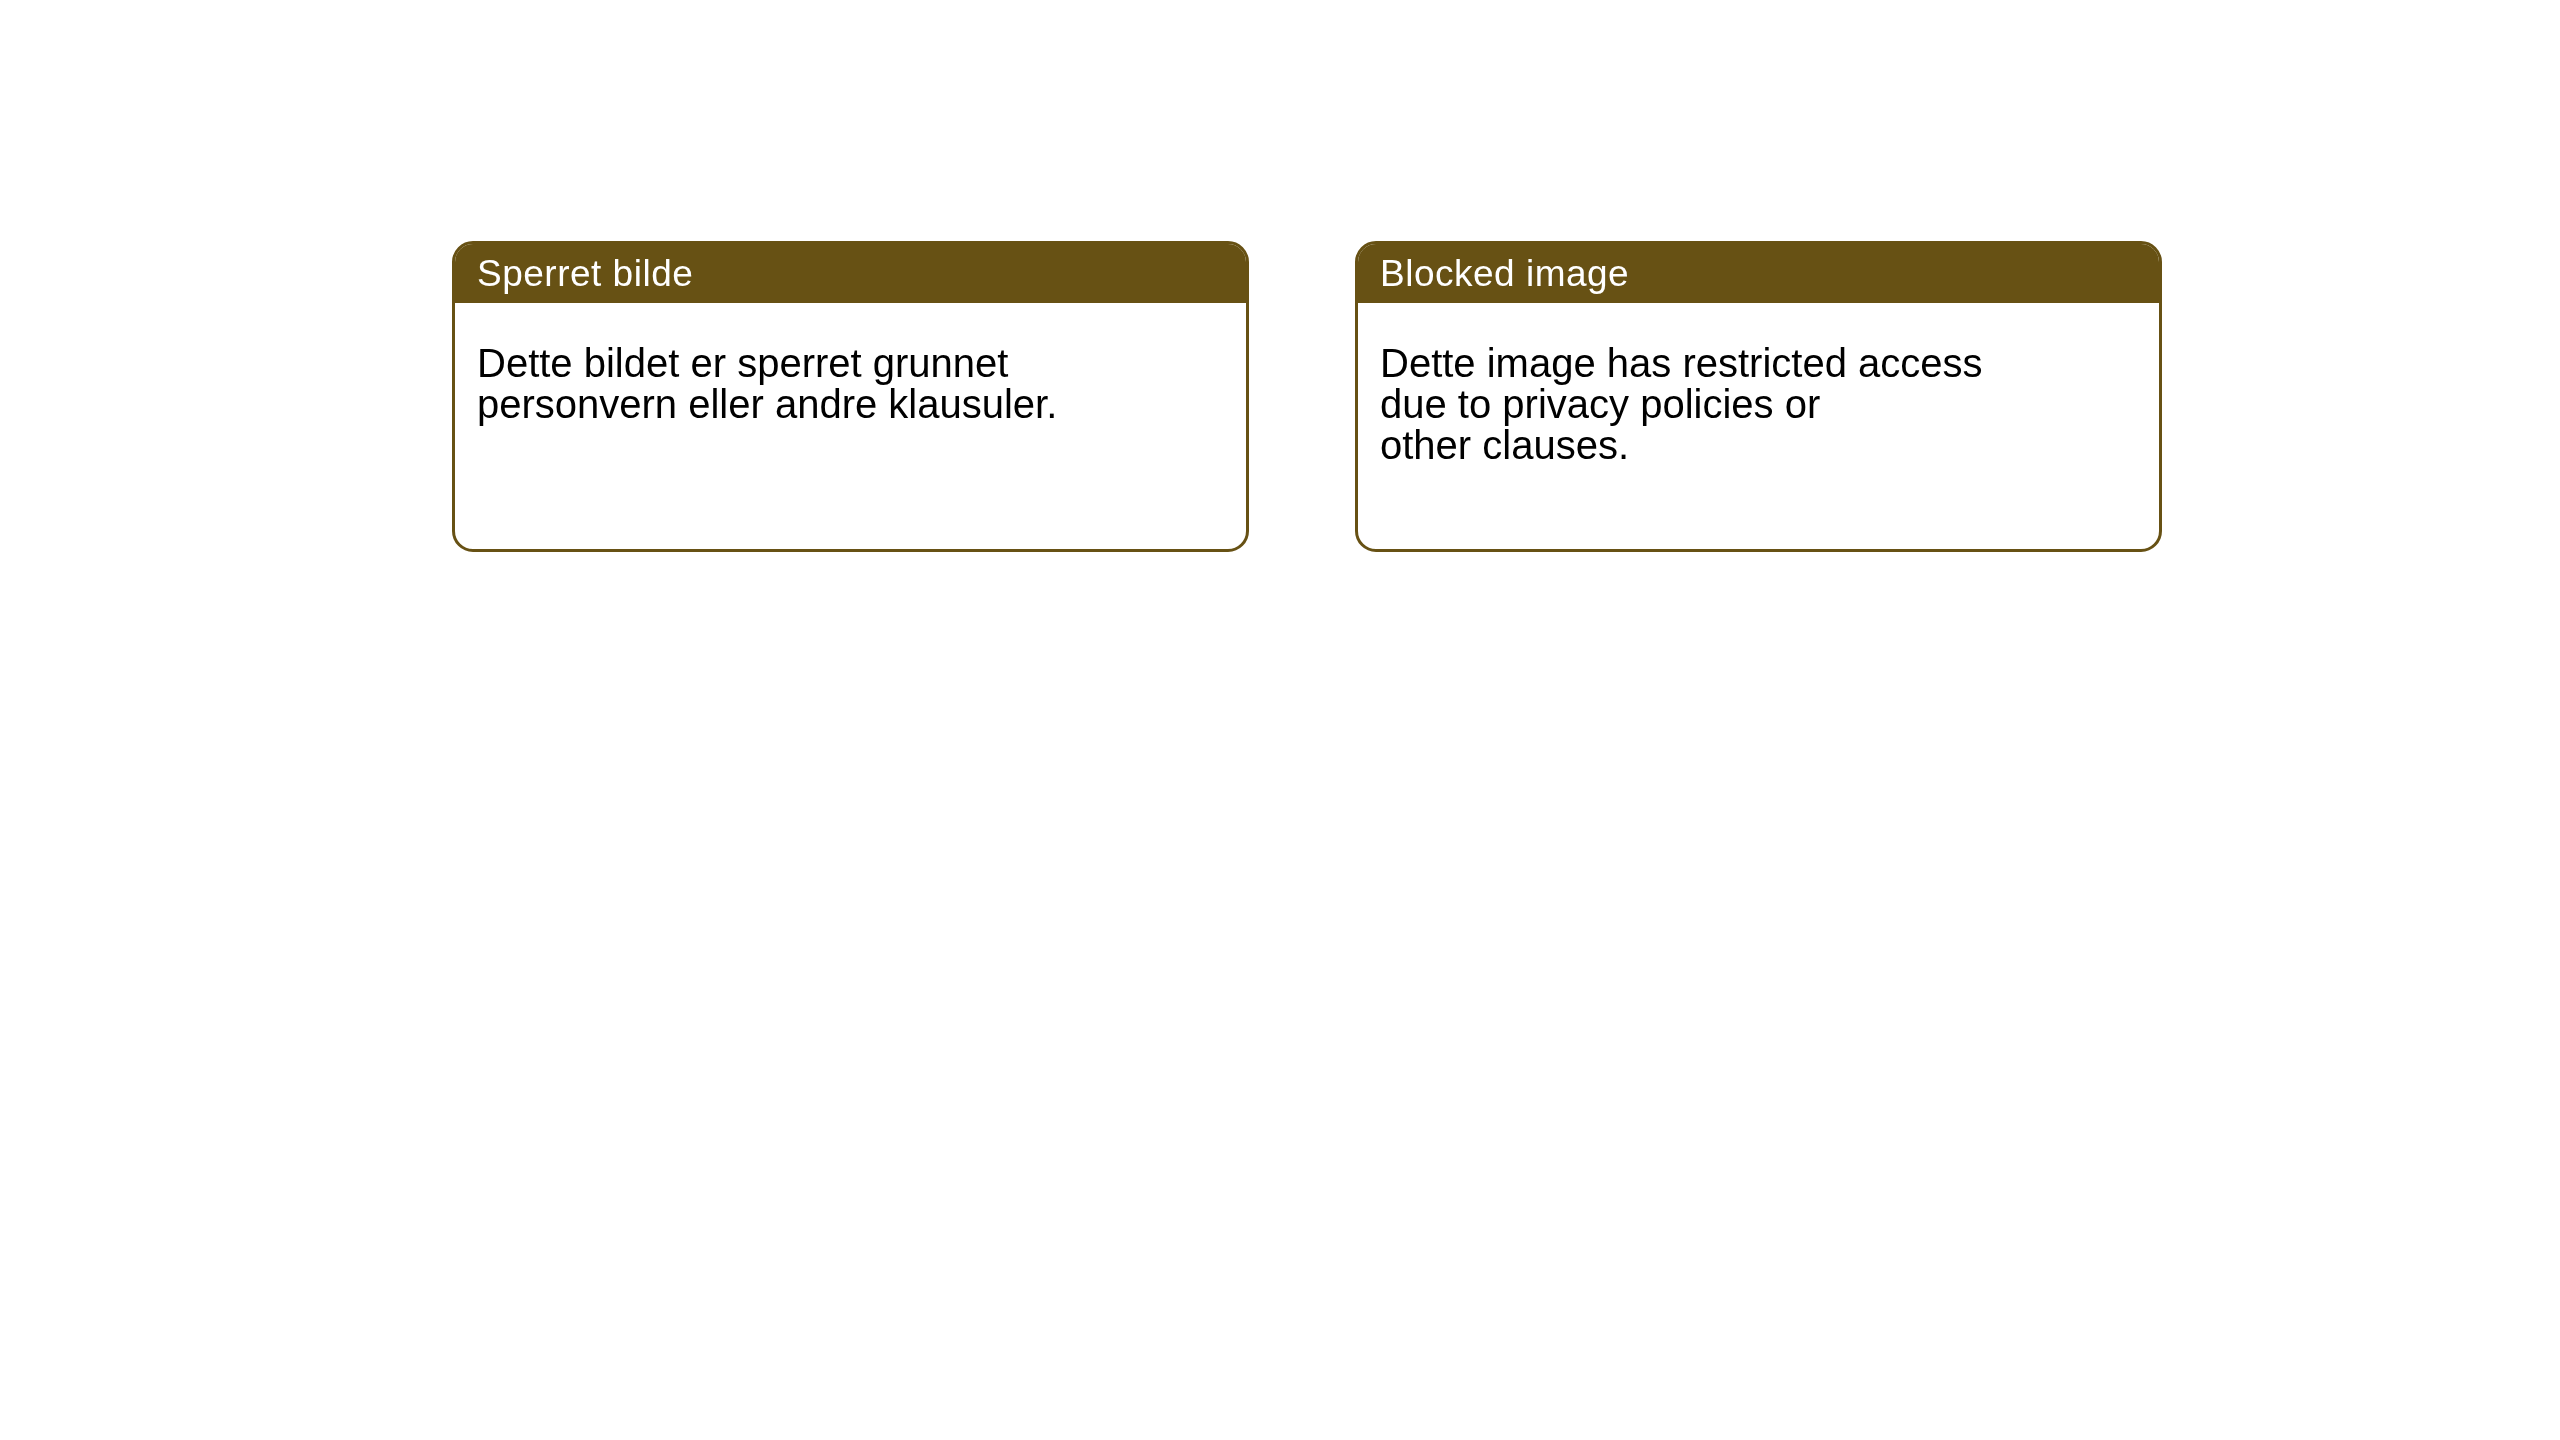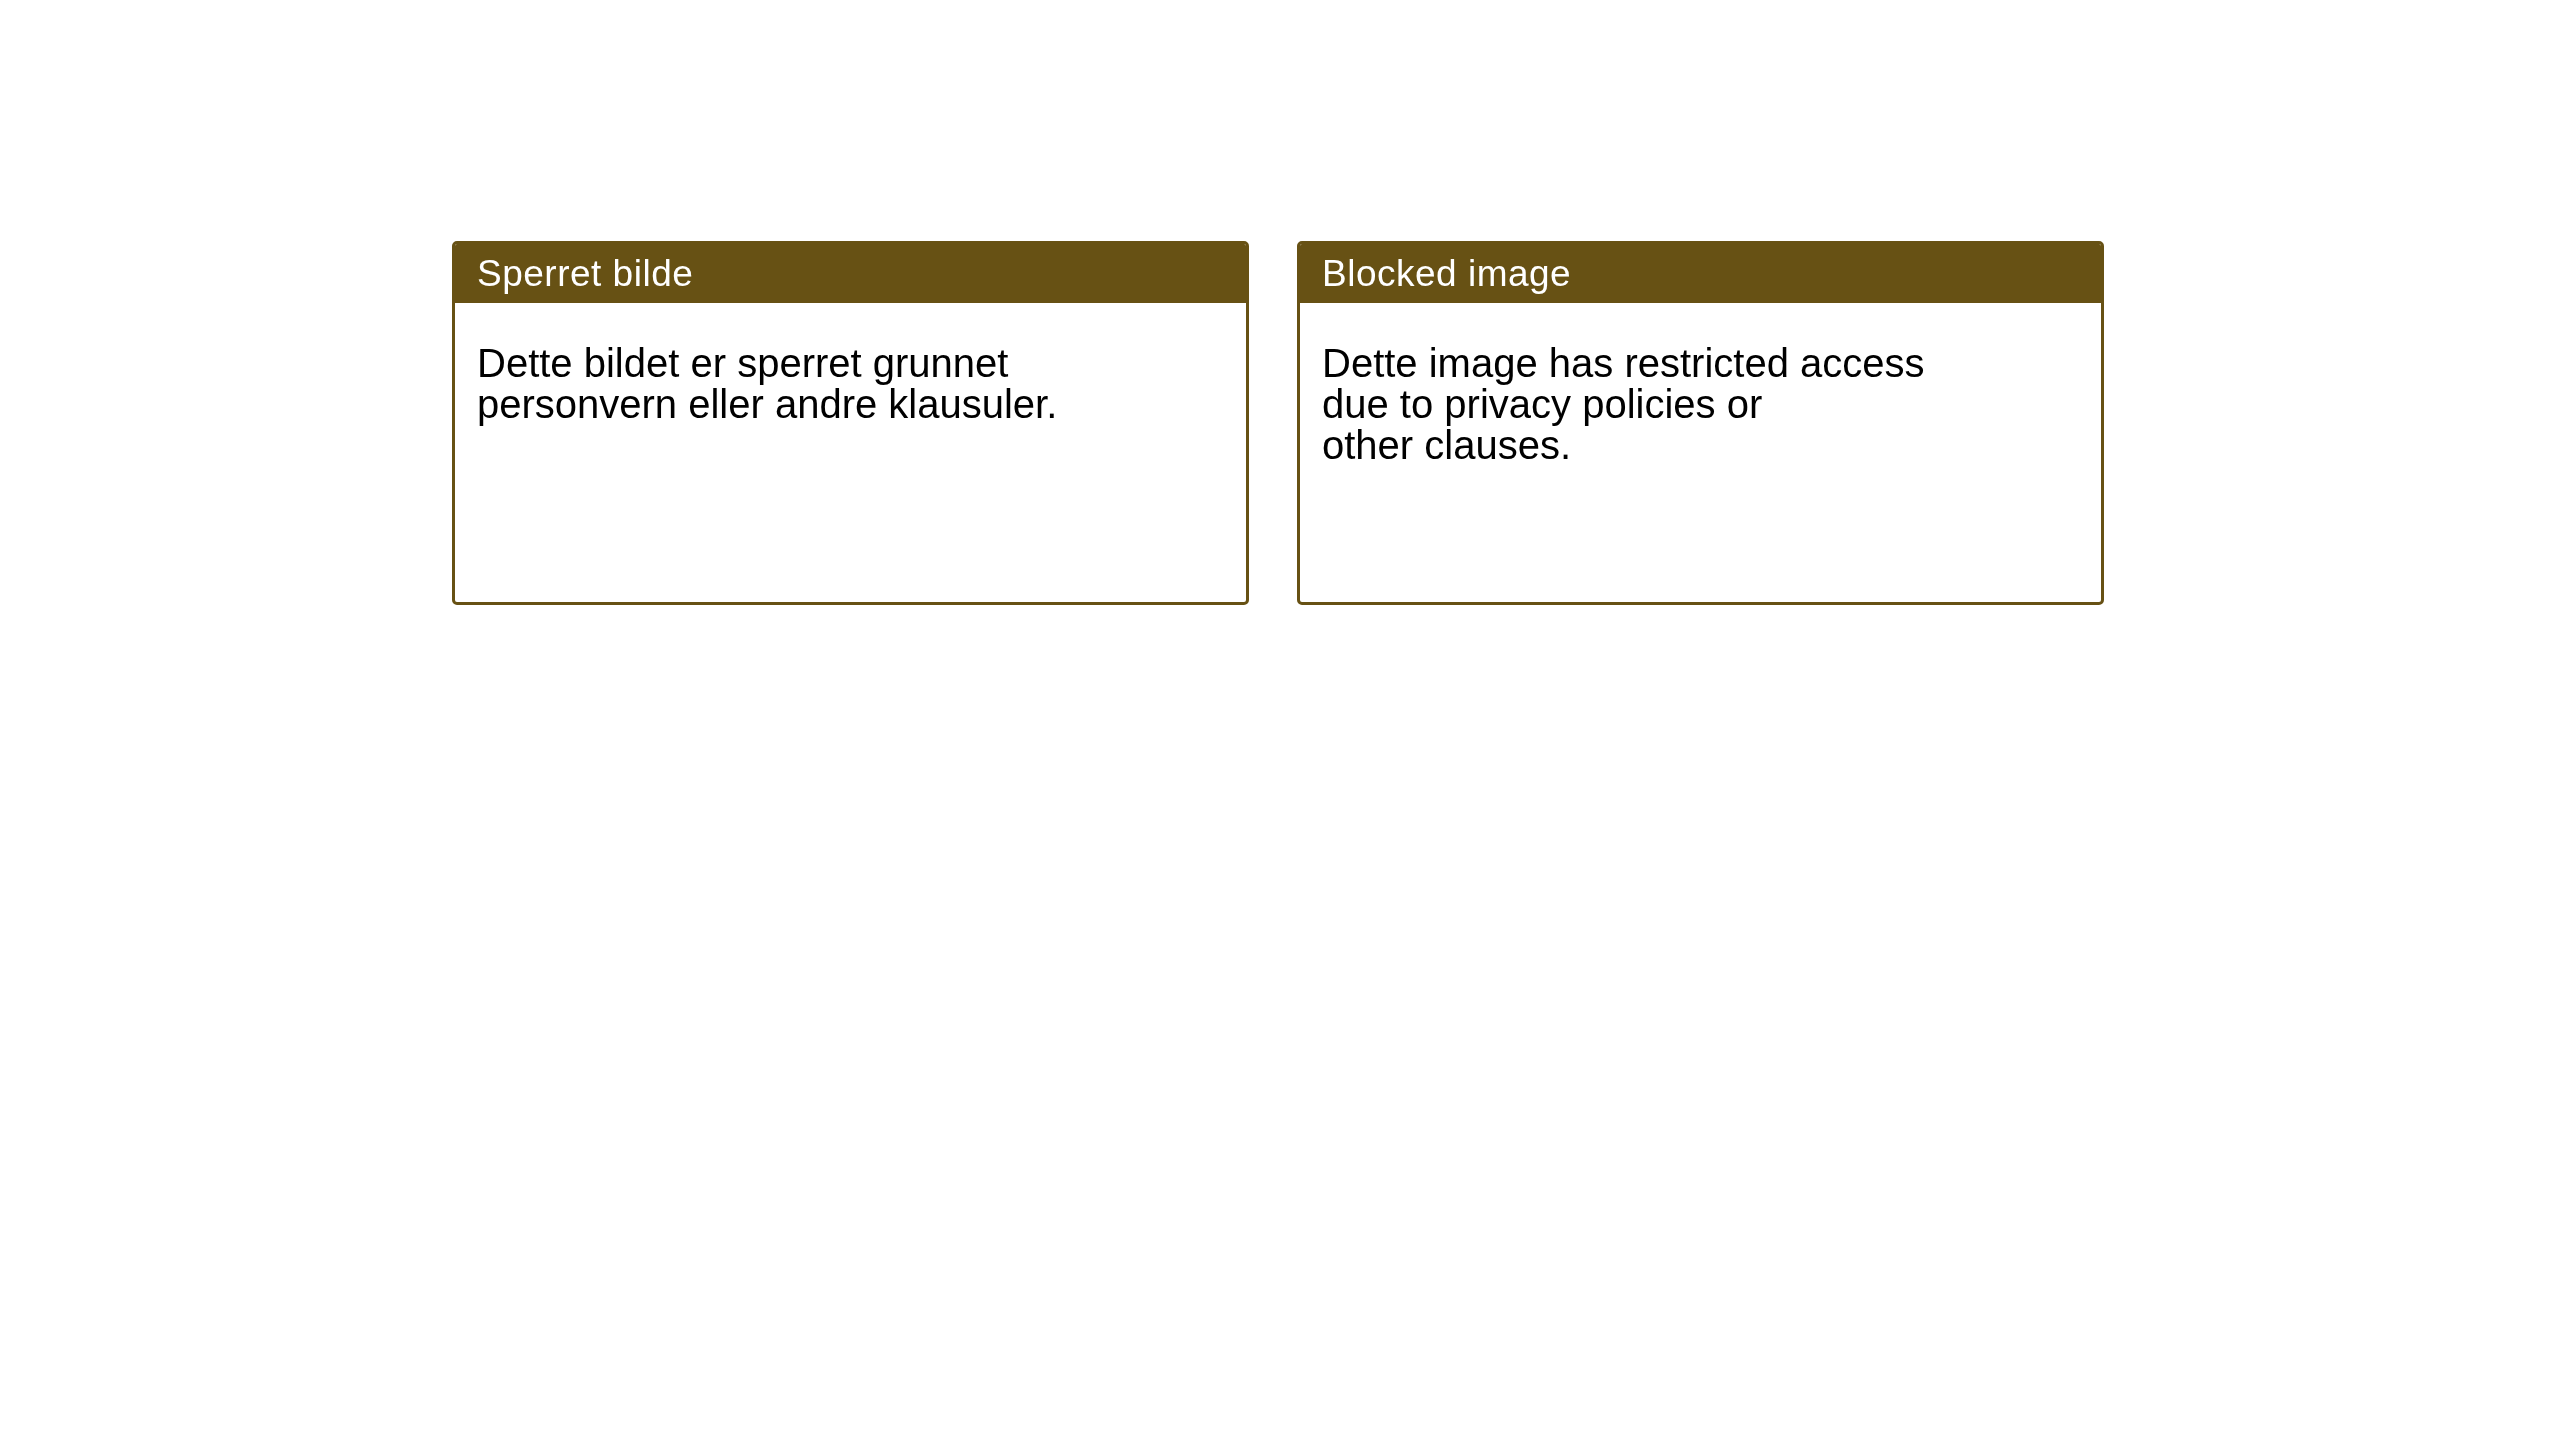--- a/index.html
+++ b/index.html
@@ -8,28 +8,28 @@
     position: relative;
     width: 2560px;
     height: 1440px;
     background: #ffffff;
     font-family: "Liberation Sans", sans-serif;
     overflow: hidden;
   }
   .notice-card {
     position: absolute;
     top: 241px;
-    height: 364px;
+    height: 311px;
     background: #ffffff;
     border: 3px solid #675114;
-    border-radius: 5px;
+    border-radius: 21px;
     overflow: hidden;
   }
   .notice-card.card-no { left: 452px; width: 797px; }
-  .notice-card.card-en { left: 1297px; width: 807px; }
+  .notice-card.card-en { left: 1355px; width: 807px; }
   .notice-card__header {
     height: 59px;
     background: #675114;
     display: flex;
     align-items: center;
     padding: 0 22px;
   }
   .notice-card__title {
     color: #ffffff;
     font-size: 37px;

